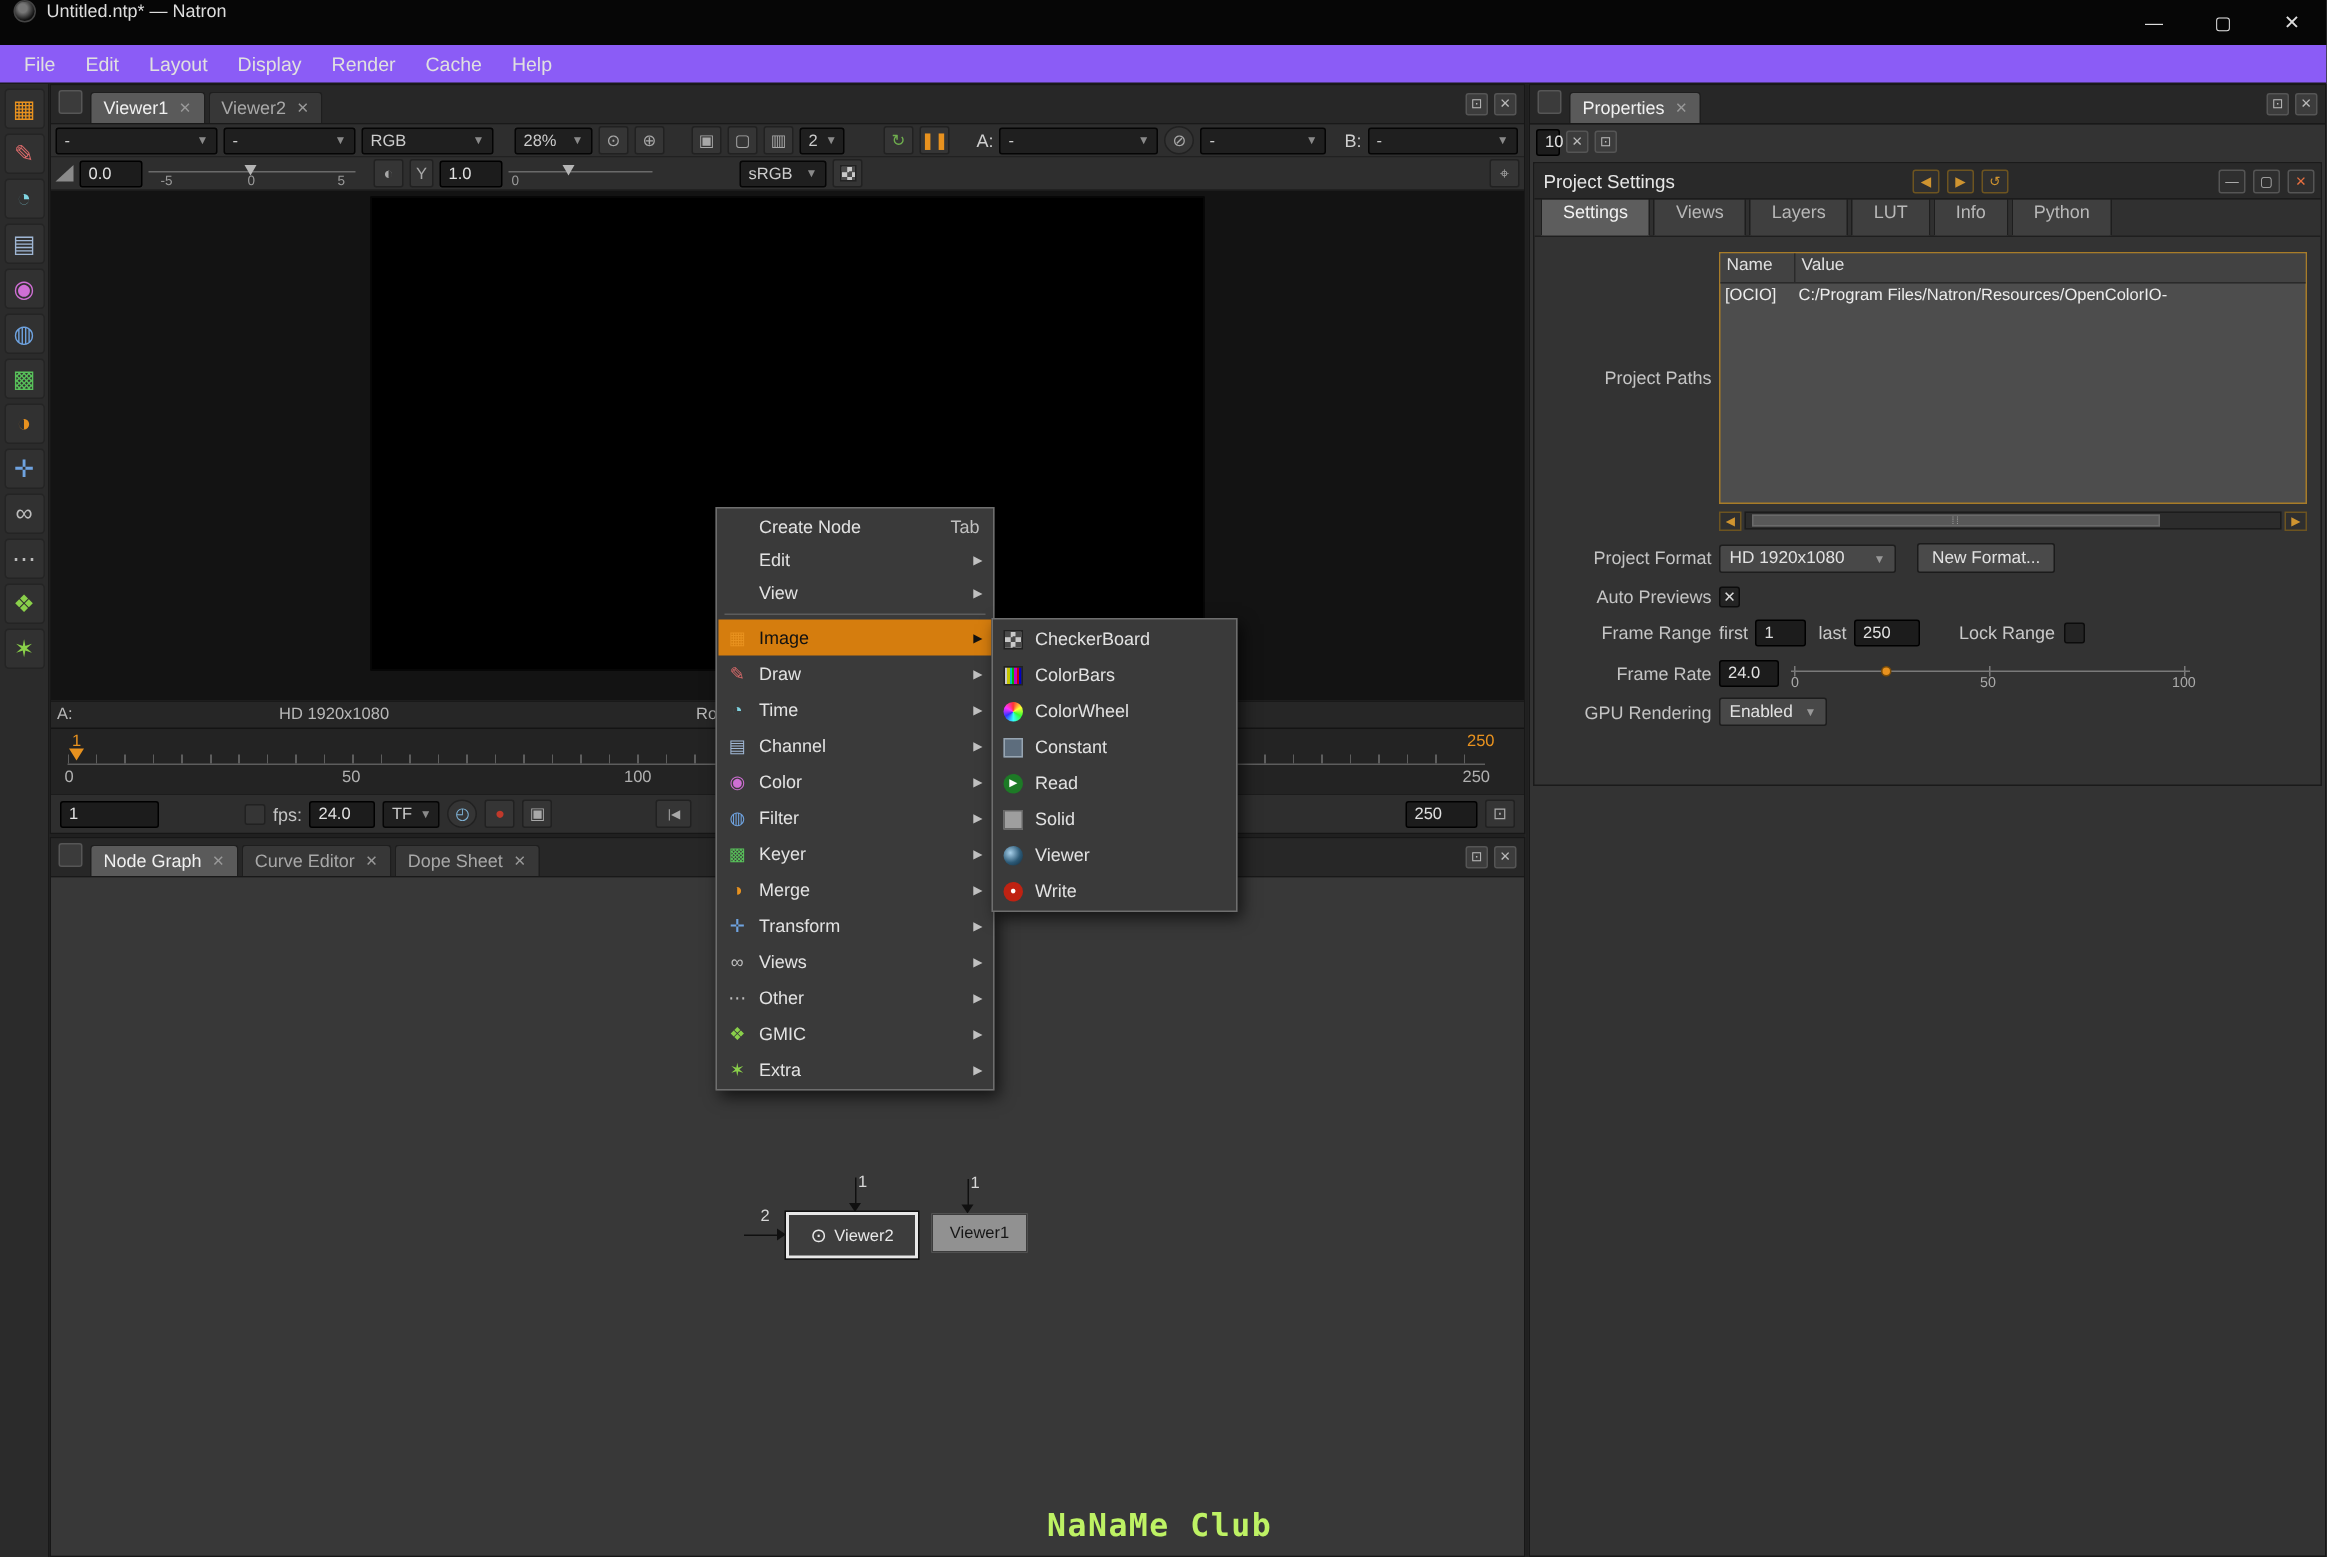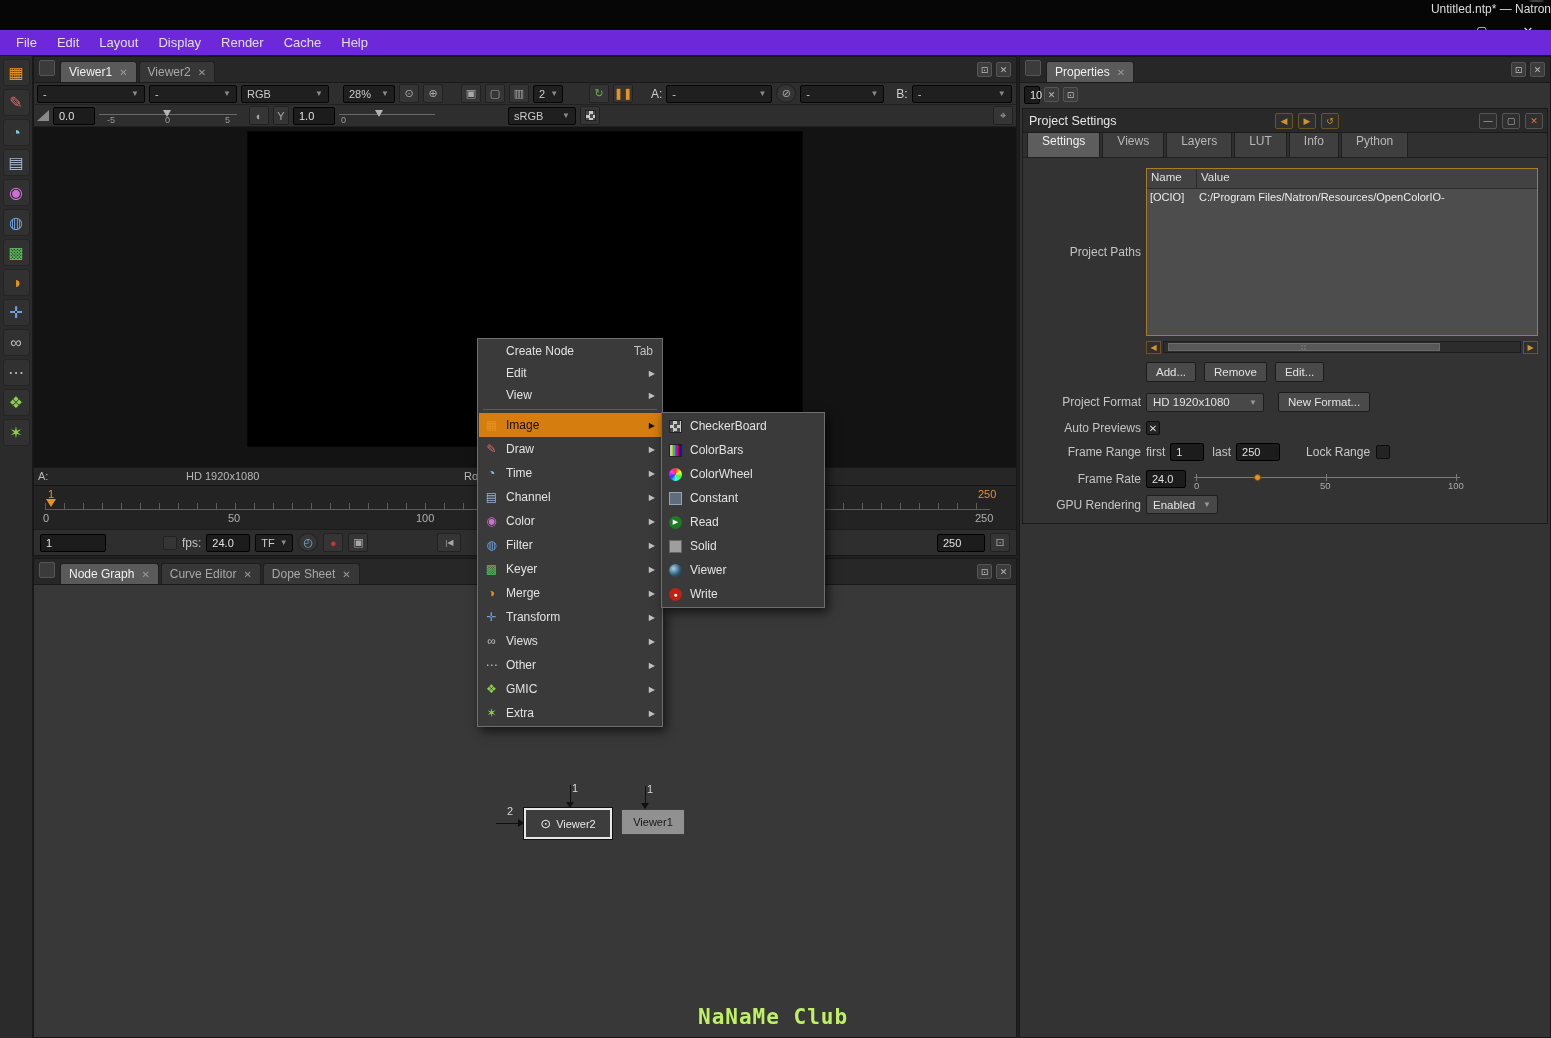--- a/index.html
+++ b/index.html
@@ -1,28 +1,28 @@
 <!DOCTYPE html>
 <html><head>
 <meta charset="utf-8">
 <style>
   *{margin:0;padding:0;box-sizing:border-box;}
   html,body{width:1551px;height:1038px;overflow:hidden;}
   body{position:relative;background:#333;font-family:"Liberation Sans","DejaVu Sans",sans-serif;font-size:12px;color:#c8c8c8;}
 
   
-  .titlebar{position:absolute;left:0;top:0;width:1551px;height:30px;background:#060606;display:flex;align-items:flex-end;color:#e8e8e8;flex-direction:column;}
+  .titlebar{position:absolute;left:0;top:0;width:1551px;height:30px;background:#060606;display:flex;align-items:flex-start;color:#e8e8e8;}
   .app-icon{width:15px;height:15px;border-radius:50%;margin:0 7px 0 9px;background:radial-gradient(circle at 40% 35%,#777 0 25%,#111 70%);border:1px solid #444;}
   .win-title{font-size:12px;color:#ddd;}
   .win-controls{margin-left:auto;display:flex;height:30px;}
   .win-btn{width:46px;height:30px;display:flex;align-items:center;justify-content:center;color:#ddd;font-size:12px;}
   .win-btn.close{font-size:13px;}
 
   
-  .menubar{position:absolute;left:0;top:30px;width:1551px;height:26px;background:#6d28d9;border-bottom:1px solid #1b1b1b;display:flex;align-items:center;padding-left:6px;}
+  .menubar{position:absolute;left:0;top:30px;width:1551px;height:26px;background:#8b5cf6;border-bottom:1px solid #1b1b1b;display:flex;align-items:center;padding-left:6px;}
   .mitem{padding:4px 10px;color:#e0e0e0;font-size:13px;}
 
   
   .left-toolbar{position:absolute;left:0;top:56px;width:33px;height:982px;background:#2b2b2b;border-right:1px solid #191919;display:flex;flex-direction:column;align-items:center;padding-top:3px;gap:3px;}
   .tool-btn{width:27px;height:27px;display:flex;align-items:center;justify-content:center;font-size:16px;border-radius:3px;background:#313131;border:1px solid #242424;}
 
   
   .pane{position:absolute;background:#2e2e2e;border:1px solid #171717;display:flex;flex-direction:column;}
   .tabbar{height:26px;background:#272727;display:flex;align-items:flex-end;padding:0 3px;border-bottom:1px solid #191919;flex:none;}
   .grip{width:16px;height:16px;background:#3b3b3b;border:1px solid #565656;margin:0 5px 4px 2px;align-self:center;border-radius:2px;}
@@ -285,21 +285,21 @@
         <span>Y</span>
       </div>
     <div class="dinput" style="width:42px">
         <span>1.0</span>
       </div>
     <div class="mini-slider" style="width:96px">
       <div class="line"></div>
       <div class="handle" style="left:36px"></div>
       <span class="tick-label" style="left:2px">0</span>
     </div>
-    <div class="combo" style="width:68px;margin-left:69px">
+    <div class="combo" style="width:58px;margin-left:54px">
         <span>sRGB</span>
         <span class="arr">▼</span>
       </div>
     <div class="icon-btn">
         <span class="ic ic-checker" style="width:11px;height:11px"></span>
       </div>
     <div class="icon-btn" style="margin-left:auto">⌖</div>
   </div>
 
   <div class="viewer-canvas">
@@ -461,28 +461,20 @@
         <div class="ps-label"></div>
         <div class="hscroll">
           <div class="hs-btn">◀</div>
           <div class="hs-track">
             <div class="hs-handle">⁞⁞</div>
           </div>
           <div class="hs-btn">▶</div>
         </div>
       </div>
 
-      <div class="ps-row" style="margin-bottom:10px">
-        <div class="ps-label"></div>
-        <div style="display:flex;gap:8px">
-          <div class="btn">Add...</div>
-          <div class="btn">Remove</div>
-          <div class="btn">Edit...</div>
-        </div>
-      </div>
 
       <div class="ps-row" style="margin-bottom:9px">
         <div class="ps-label">Project Format</div>
         <div class="combo-light" style="width:118px">
           <span>HD 1920x1080</span>
           <span class="arr" style="font-size:8px;color:#999;margin-left:auto">▼</span>
         </div>
         <div class="btn" style="margin-left:14px">New Format...</div>
       </div>
 

